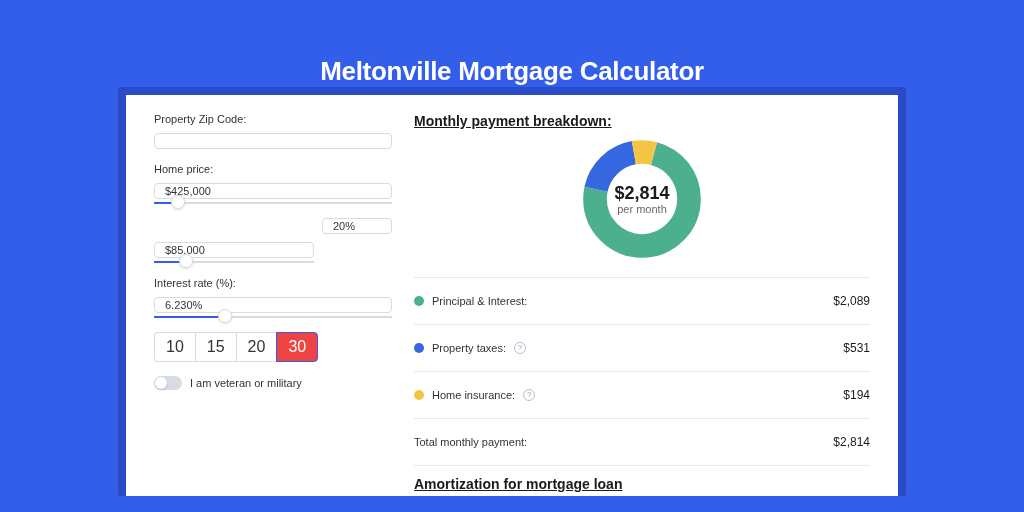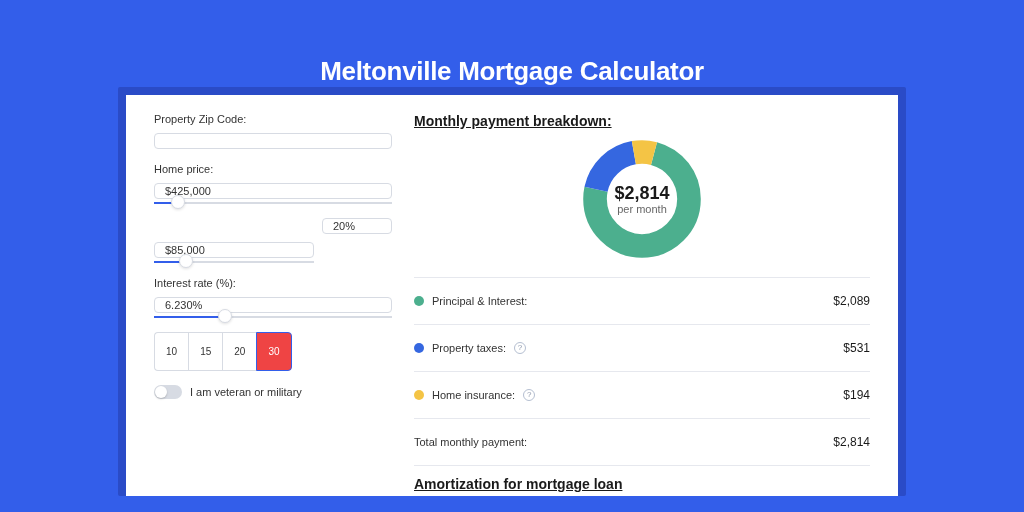--- a/index.html
+++ b/index.html
@@ -71,22 +71,22 @@
     transform: translateX(-50%);
     box-shadow: 0 1px 3px rgba(0,0,0,0.12);
   }
   .down-row { display:flex; gap:8px; }
   .down-row .amount { flex: 1 1 auto; margin-top: 24px; }
   .down-row .pct { width: 70px; flex: 0 0 70px; }
   .seg-group { display:flex; }
   .seg-btn {
     border: 1px solid #d7dbe3;
     border-right: none;
-    padding: 13px 11px;
-    font-size: 10px;
+    padding: 5px 11px;
+    font-size: 16px;
     color: #333;
     background:#fff;
     cursor:pointer;
   }
   .seg-btn:first-child { border-radius:4px 0 0 4px; }
   .seg-btn:last-child { border-right:1px solid #d7dbe3; border-radius:0 4px 4px 0; }
   .seg-btn.active { background:#ef4444; color:#fff; border-color:#335eea; }
   .toggle-row { display:flex; align-items:center; gap:8px; margin-top:4px; }
   .toggle {
     width: 28px; height: 14px; border-radius: 8px;

